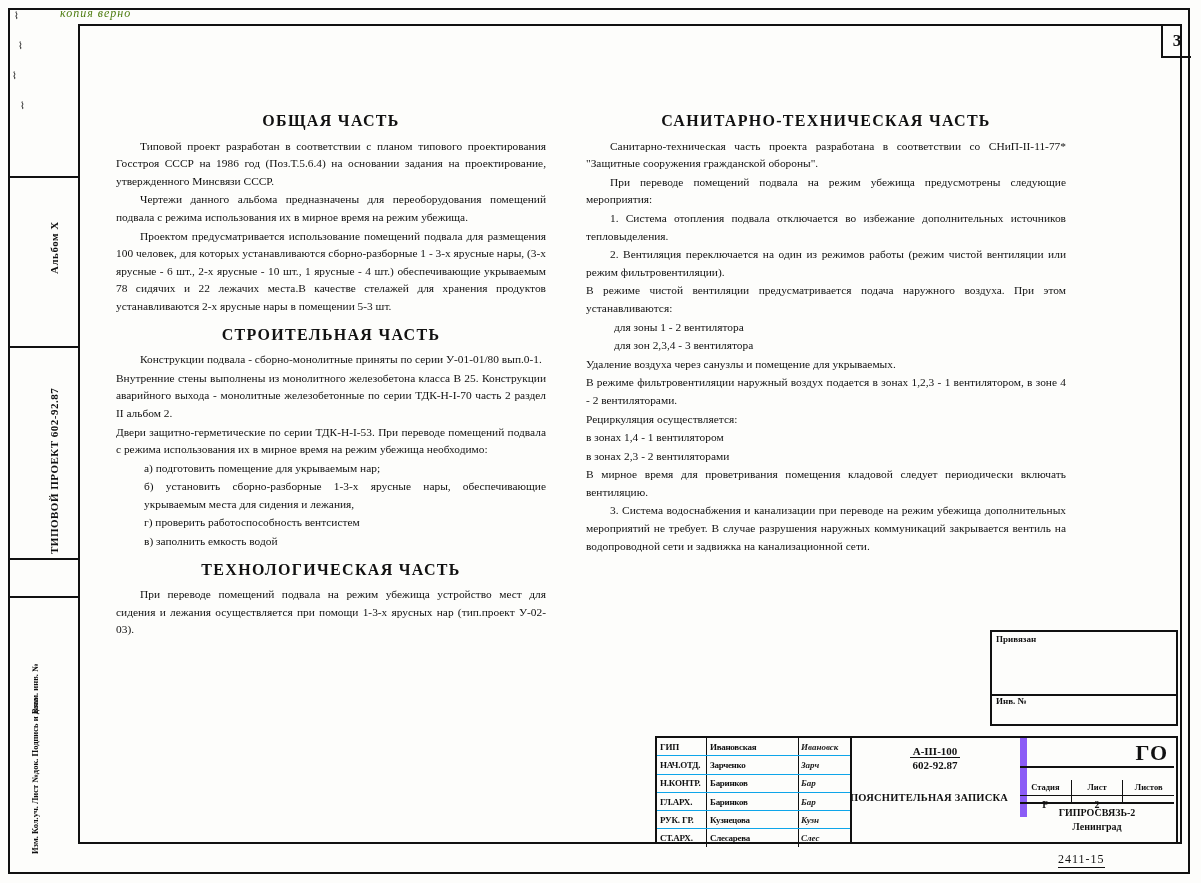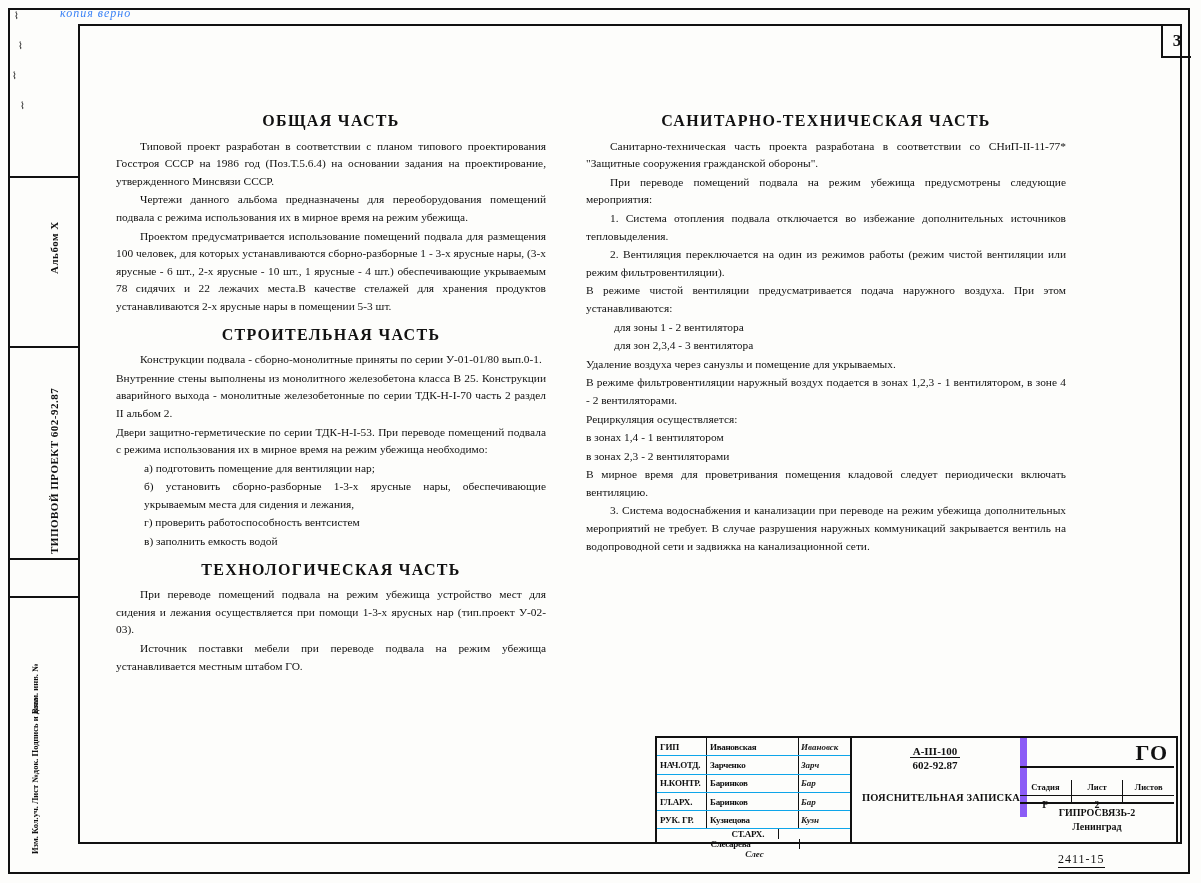--- a/index.html
+++ b/index.html
@@ -38,43 +38,43 @@
 
   
   .stamp-attach{position:absolute;left:990px;top:630px;width:184px;height:92px;border:2px solid #111;}
   .stamp-attach .lbl{position:absolute;left:4px;top:2px;font-size:9px;font-weight:bold;}
   .stamp-attach .div1{position:absolute;left:0;top:62px;width:184px;border-top:2px solid #111;}
   .stamp-attach .lbl2{position:absolute;left:4px;top:64px;font-size:9px;font-weight:bold;}
 
   .titleblock{position:absolute;left:655px;top:736px;width:519px;height:104px;border:2px solid #111;}
   .tb-persons{position:absolute;left:0;top:0;width:193px;height:104px;border-right:2px solid #111;}
   .tb-row{position:relative;height:17.3px;border-bottom:1px solid #0ea5e9;font-size:9px;font-weight:bold;display:flex;align-items:center;}
-  .tb-row:last-child{border-bottom:none;flex-direction:column;}
+  .tb-row:last-child{border-bottom:none;}
   .tb-role{width:46px;padding-left:3px;border-right:1px solid #111;height:100%;display:flex;align-items:center;letter-spacing:-.2px;}
   .tb-name{width:88px;padding-left:3px;border-right:1px solid #111;height:100%;display:flex;align-items:center;letter-spacing:-.3px;}
   .tb-sign{flex:1;height:100%;font-family:"Liberation Serif",serif;font-style:italic;font-size:9px;display:flex;align-items:center;padding-left:2px;color:#222;}
 
   .tb-mid{position:absolute;left:193px;top:0;width:170px;height:79px;border-right:7px solid #8b5cf6;}
   .tb-code{position:absolute;left:0;top:6px;width:170px;text-align:center;font-size:11px;font-weight:bold;line-height:14px;}
   .tb-code .u{border-bottom:1px solid #111;padding:0 3px;}
-  .tb-doc{position:absolute;left:0;top:54px;width:170px;text-align:right;font-size:10.5px;font-weight:bold;letter-spacing:.2px;}
+  .tb-doc{position:absolute;left:0;top:54px;width:170px;text-align:left;font-size:10.5px;font-weight:bold;letter-spacing:.2px;}
 
   .tb-right{position:absolute;left:363px;top:0;width:154px;height:104px;}
   .tb-go{position:absolute;right:6px;top:2px;font-size:22px;font-weight:bold;letter-spacing:1px;}
   .tb-stage{position:absolute;left:0;top:28px;width:154px;height:34px;border-top:2px solid #111;border-bottom:2px solid #111;display:flex;}
   .tb-stage .c{flex:1;border-right:1px solid #111;font-size:8.5px;font-weight:bold;text-align:center;margin-top:12px;}
   .tb-stage .c:last-child{border-right:none;}
   .tb-stage .c .h{border-bottom:1px solid #111;height:15px;line-height:15px;}
   .tb-stage .c .v{height:18px;line-height:18px;font-size:10px;}
   .tb-org{position:absolute;left:0;top:68px;width:154px;text-align:center;font-size:10px;font-weight:bold;line-height:14px;}
 
   .footer-code{position:absolute;left:1058px;top:852px;font-size:12px;font-family:"Liberation Serif",serif;letter-spacing:1px;}
   .footer-code .ul{border-bottom:1px solid #111;padding-bottom:1px;}
 
-  .topnote{position:absolute;left:60px;top:6px;font-size:12px;font-style:italic;letter-spacing:1px;color:#3b82f6;}
+  .topnote{position:absolute;left:60px;top:6px;font-size:12px;font-style:italic;letter-spacing:1px;color:#4d7c0f;}
   .mark{position:absolute;font-size:10px;}
 </style>
 </head>
 <body>
 
 <div class="page">
 
   <div class="topnote">копия верно</div>
 
   <div class="mark" style="left:14px;top:10px;">⌇</div>
@@ -102,48 +102,52 @@
   <div class="col col-left">
     <div class="sec-title">ОБЩАЯ ЧАСТЬ</div>
     <p class="ind">Типовой проект разработан в соответствии с планом типового проектирования Госстроя СССР на 1986 год (Поз.Т.5.6.4) на основании задания на проектирование, утвержденного Минсвязи СССР.</p>
     <p class="ind">Чертежи данного альбома предназначены для переоборудования помещений подвала с режима использования их в мирное время на режим убежища.</p>
     <p class="ind">Проектом предусматривается использование помещений подвала для размещения 100 человек, для которых устанавливаются сборно-разборные 1 - 3-х ярусные нары, (3-х ярусные - 6 шт., 2-х ярусные - 10 шт., 1 ярусные - 4 шт.) обеспечивающие укрываемым 78 сидячих и 22 лежачих места.В качестве стелажей для хранения продуктов устанавливаются 2-х ярусные нары в помещении 5-3 шт.</p>
 
     <div class="sec-title spaced">СТРОИТЕЛЬНАЯ ЧАСТЬ</div>
     <p class="ind">Конструкции подвала - сборно-монолитные приняты по серии У-01-01/80 вып.0-1.</p>
     <p>Внутренние стены выполнены из монолитного железобетона класса В 25. Конструкции аварийного выхода - монолитные железобетонные по серии ТДК-Н-I-70 часть 2 раздел II альбом 2.</p>
     <p>Двери защитно-герметические по серии ТДК-Н-I-53. При переводе помещений подвала с режима использования их в мирное время на режим убежища необходимо:</p>
-    <p class="sub">а) подготовить помещение для вентиляции нар;</p>
+    <p class="sub">а) подготовить помещение для укрываемым нар;</p>
     <p class="sub">б) установить сборно-разборные 1-3-х ярусные нары, обеспечивающие укрываемым места для сидения и лежания,</p>
     <p class="sub">г) проверить работоспособность вентсистем</p>
     <p class="sub">в) заполнить емкость водой</p>
 
     <div class="sec-title spaced">ТЕХНОЛОГИЧЕСКАЯ ЧАСТЬ</div>
     <p class="ind">При переводе помещений подвала на режим убежища устройство мест для сидения и лежания осуществляется при помощи 1-3-х ярусных нар (тип.проект У-02-03).</p>
-    <p class="ind">Источник поставки мебели при переводе подвала на режим убежища устанавливается местным штабом ГО.</p>
   </div>
 
   <div class="col col-right">
     <div class="sec-title">САНИТАРНО-ТЕХНИЧЕСКАЯ ЧАСТЬ</div>
     <p class="ind">Санитарно-техническая часть проекта разработана в соответствии со СНиП-II-11-77* "Защитные сооружения гражданской обороны".</p>
     <p class="ind">При переводе помещений подвала на режим убежища предусмотрены следующие мероприятия:</p>
     <p class="ind">1. Система отопления подвала отключается во избежание дополнительных источников тепловыделения.</p>
     <p class="ind">2. Вентиляция переключается на один из режимов работы (режим чистой вентиляции или режим фильтровентиляции).</p>
     <p>В режиме чистой вентиляции предусматривается подача наружного воздуха. При этом устанавливаются:</p>
     <p class="sub">для зоны 1 - 2 вентилятора</p>
     <p class="sub">для зон 2,3,4 - 3 вентилятора</p>
     <p>Удаление воздуха через санузлы и помещение для укрываемых.</p>
     <p>В режиме фильтровентиляции наружный воздух подается в зонах 1,2,3 - 1 вентилятором, в зоне 4 - 2 вентиляторами.</p>
     <p>Рециркуляция осуществляется:</p>
     <p>в зонах 1,4 - 1 вентилятором</p>
     <p>в зонах 2,3 - 2 вентиляторами</p>
     <p>В мирное время для проветривания помещения кладовой следует периодически включать вентиляцию.</p>
     <p class="ind">3. Система водоснабжения и канализации при переводе на режим убежища дополнительных мероприятий не требует.   В случае разрушения наружных коммуникаций закрывается вентиль на водопроводной сети и задвижка на канализационной сети.</p>
   </div>
 
+  <div class="stamp-attach">
+    <div class="lbl">Привязан</div>
+    <div class="div1"></div>
+    <div class="lbl2">Инв. №</div>
+  </div>
 
   <div class="titleblock">
     <div class="tb-persons">
       <div class="tb-row">
         <div class="tb-role">ГИП</div>
         <div class="tb-name">Ивановская</div>
         <div class="tb-sign">Ивановск</div>
       </div>
       <div class="tb-row">
         <div class="tb-role">НАЧ.ОТД.</div>

